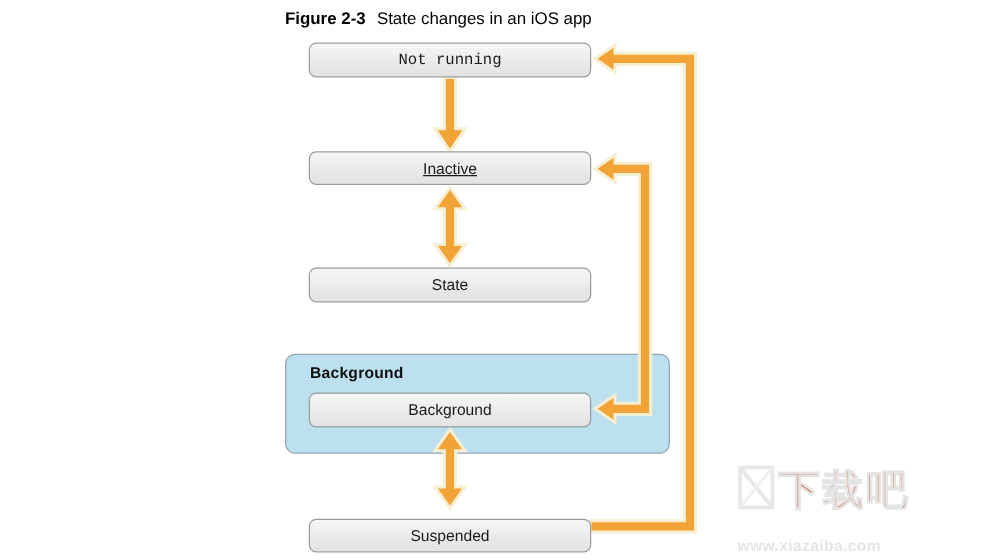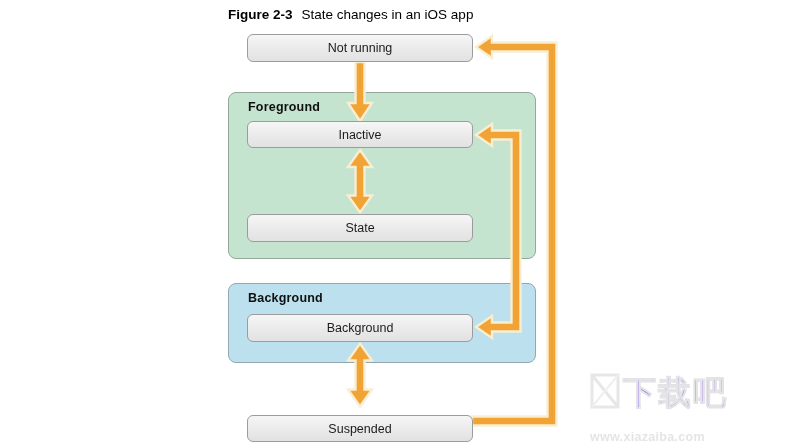--- a/index.html
+++ b/index.html
@@ -34,32 +34,32 @@
   svg.arrows polygon { stroke-width:2.4; stroke-linejoin:miter; }
 
   
   .state-box {
     position:absolute; left:247px; width:226px; height:28px; z-index:3;
     background:linear-gradient(180deg,#f6f6f6 0%,#e9e9e9 60%,#e2e2e2 100%);
     border:1px solid #9c9c9c; border-radius:6px;
     display:flex; align-items:center; justify-content:center;
     font-size:12.5px; color:#1b1b1b;
   }
-  .box-not-running { top:34px; }
-  .box-inactive    { top:121px; height:27px; }
+  .box-not-running { top:34px;font-family:Liberation Mono, monospace; }
+  .box-inactive    { top:121px; height:27px;text-decoration:underline; }
   .box-active      { top:214px; }
   .box-background  { top:314px; }
   .box-suspended   { top:415px; height:27px; }
 
   
   .watermark { position:absolute; right:3px; bottom:5px; z-index:2; text-align:left; line-height:1; }
   .wm-row { display:flex; align-items:center; }
   .wm-logo { margin-right:3px; }
   .wm-text {
-    font-size:33px; font-weight:700; color:#8b5cf6;
+    font-size:33px; font-weight:700; color:#c2410c;
     -webkit-text-stroke:1px #E4E4E4; letter-spacing:2px;
   }
   .wm-url {
     font-size:12.5px; font-weight:700; color:#E5E5E5; letter-spacing:.3px; margin-top:18px;
   }
 </style>
 </head>
 <body>
 
 <div class="canvas">
@@ -74,23 +74,20 @@
 
     <polygon points="360,150 372,167 364.5,167 364.5,195.5 372,195.5 360,212.5 348,195.5 355.5,195.5 355.5,167 348,167" fill="#F2A335" stroke="#F8EED2"></polygon>
 
     <polygon points="360,343.5 372,360.5 364.5,360.5 364.5,389.5 372,389.5 360,406.5 348,389.5 355.5,389.5 355.5,360.5 348,360.5" fill="#F2A335" stroke="#F8EED2"></polygon>
 
     <polygon points="476,135 492,124 492,130.5 520.5,130.5 520.5,331.5 492,331.5 492,338 476,327 492,316 492,322.5 511.5,322.5 511.5,139.5 492,139.5 492,146" fill="#F2A335" stroke="#F8EED2"></polygon>
 
     <polygon points="472,416.5 547.5,416.5 547.5,51.5 492,51.5 492,58 476,47 492,36 492,42.5 556.5,42.5 556.5,425.5 472,425.5" fill="#F2A335" stroke="#F8EED2"></polygon>
   </svg>
 
-  <div class="group group-foreground">
-    <div class="group-label">Foreground</div>
-  </div>
 
   <div class="group group-background">
     <div class="group-label">Background</div>
   </div>
 
   <div class="state-box box-not-running">
     <span>Not running</span>
   </div>
   <div class="state-box box-inactive">
     <span>Inactive</span>

